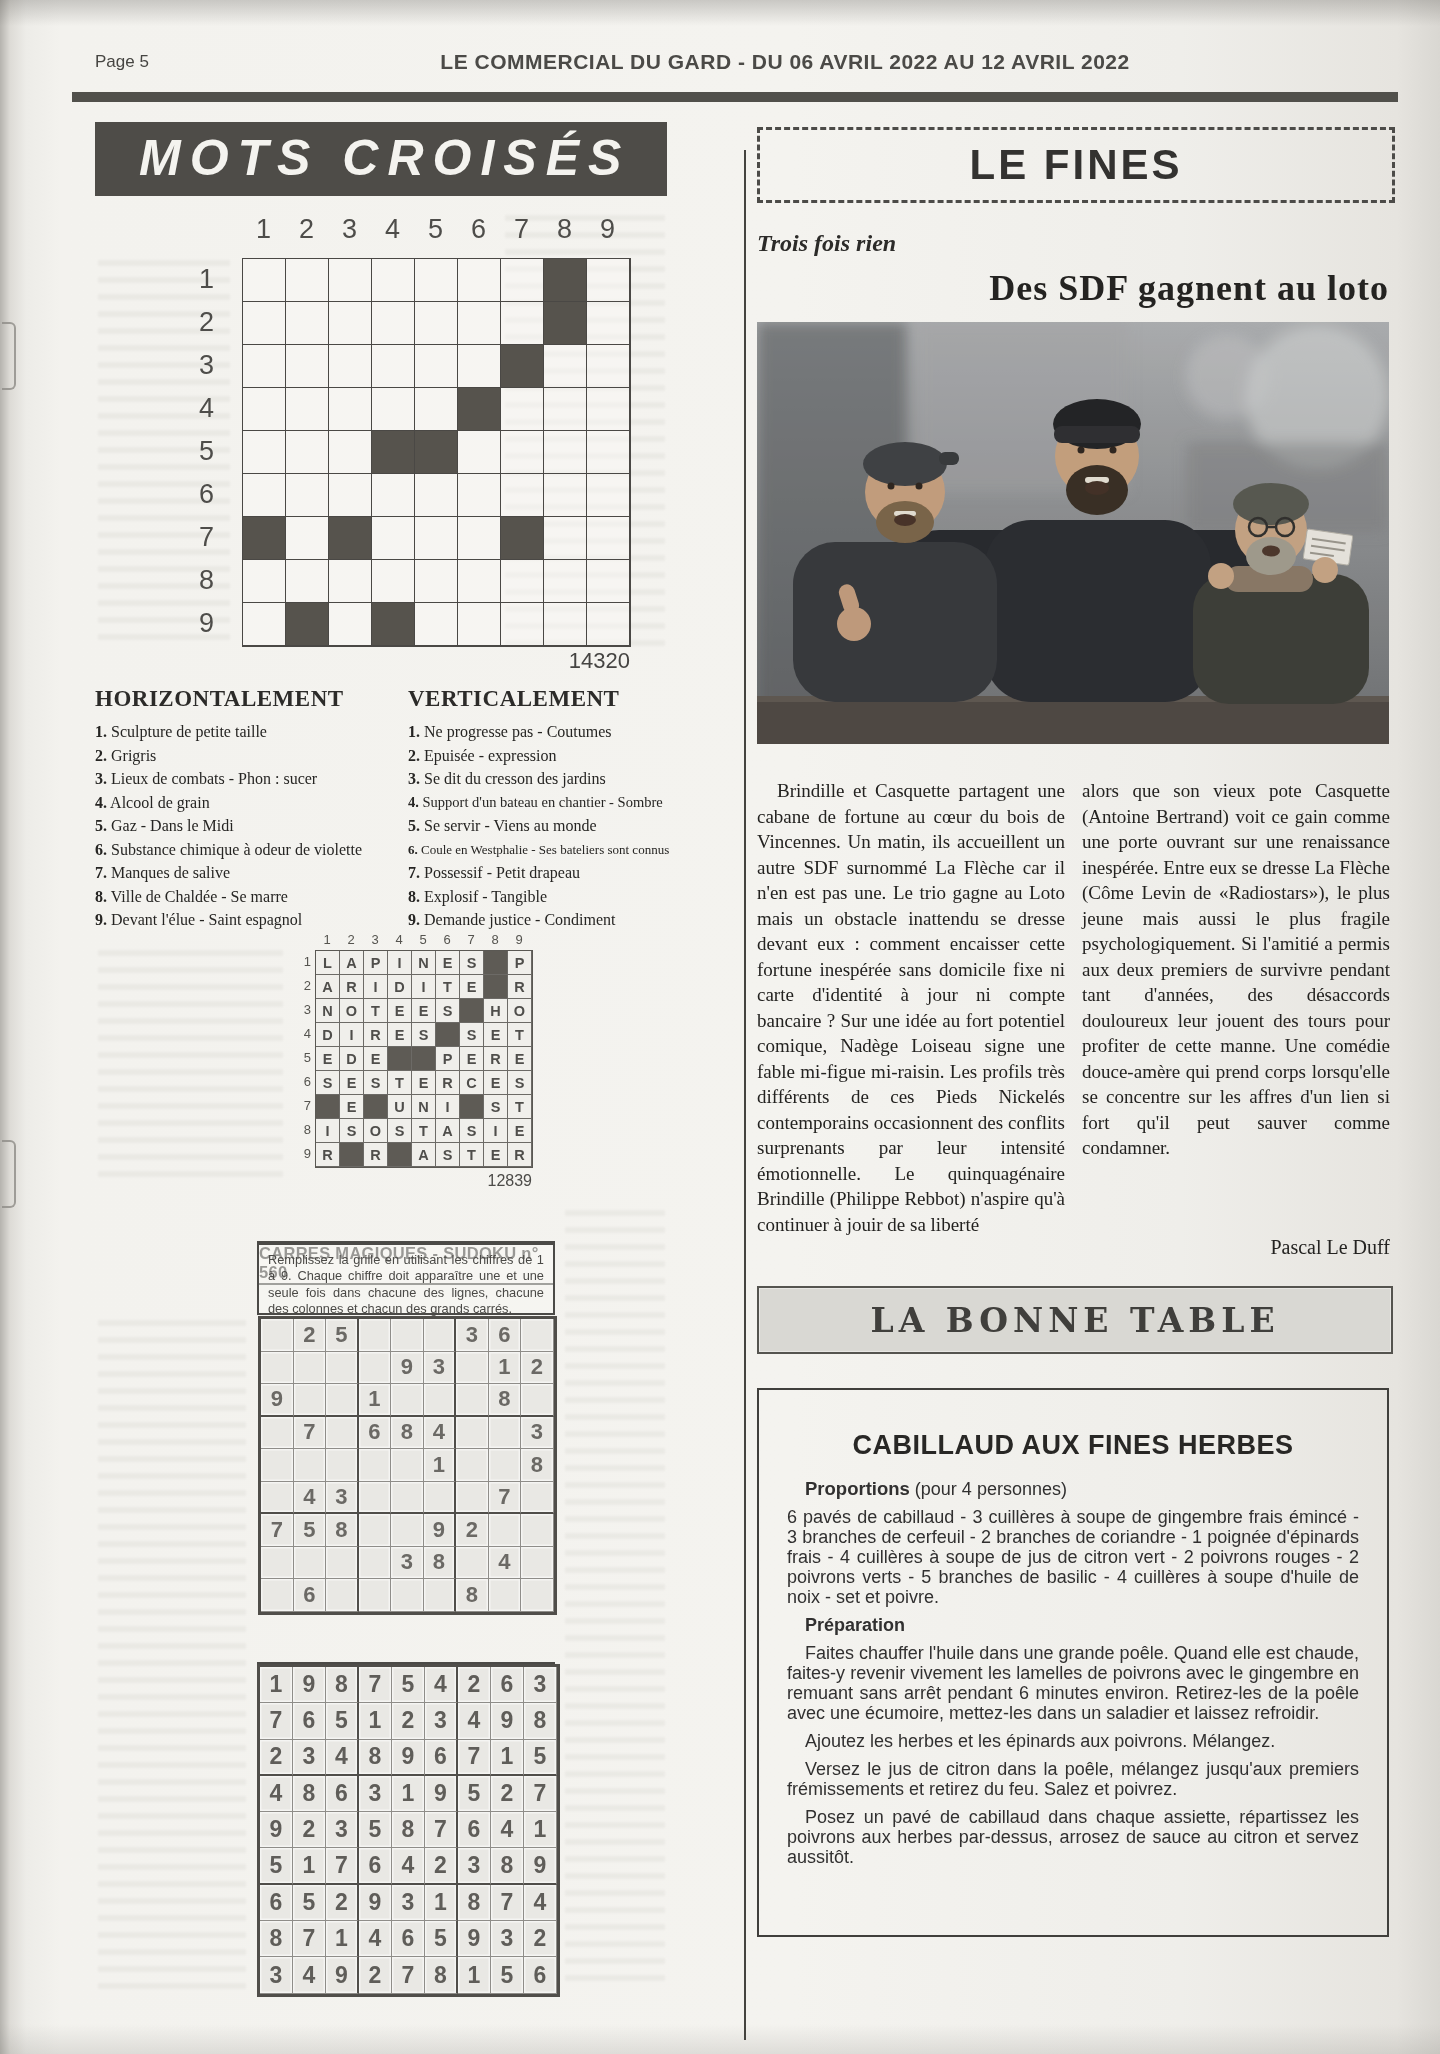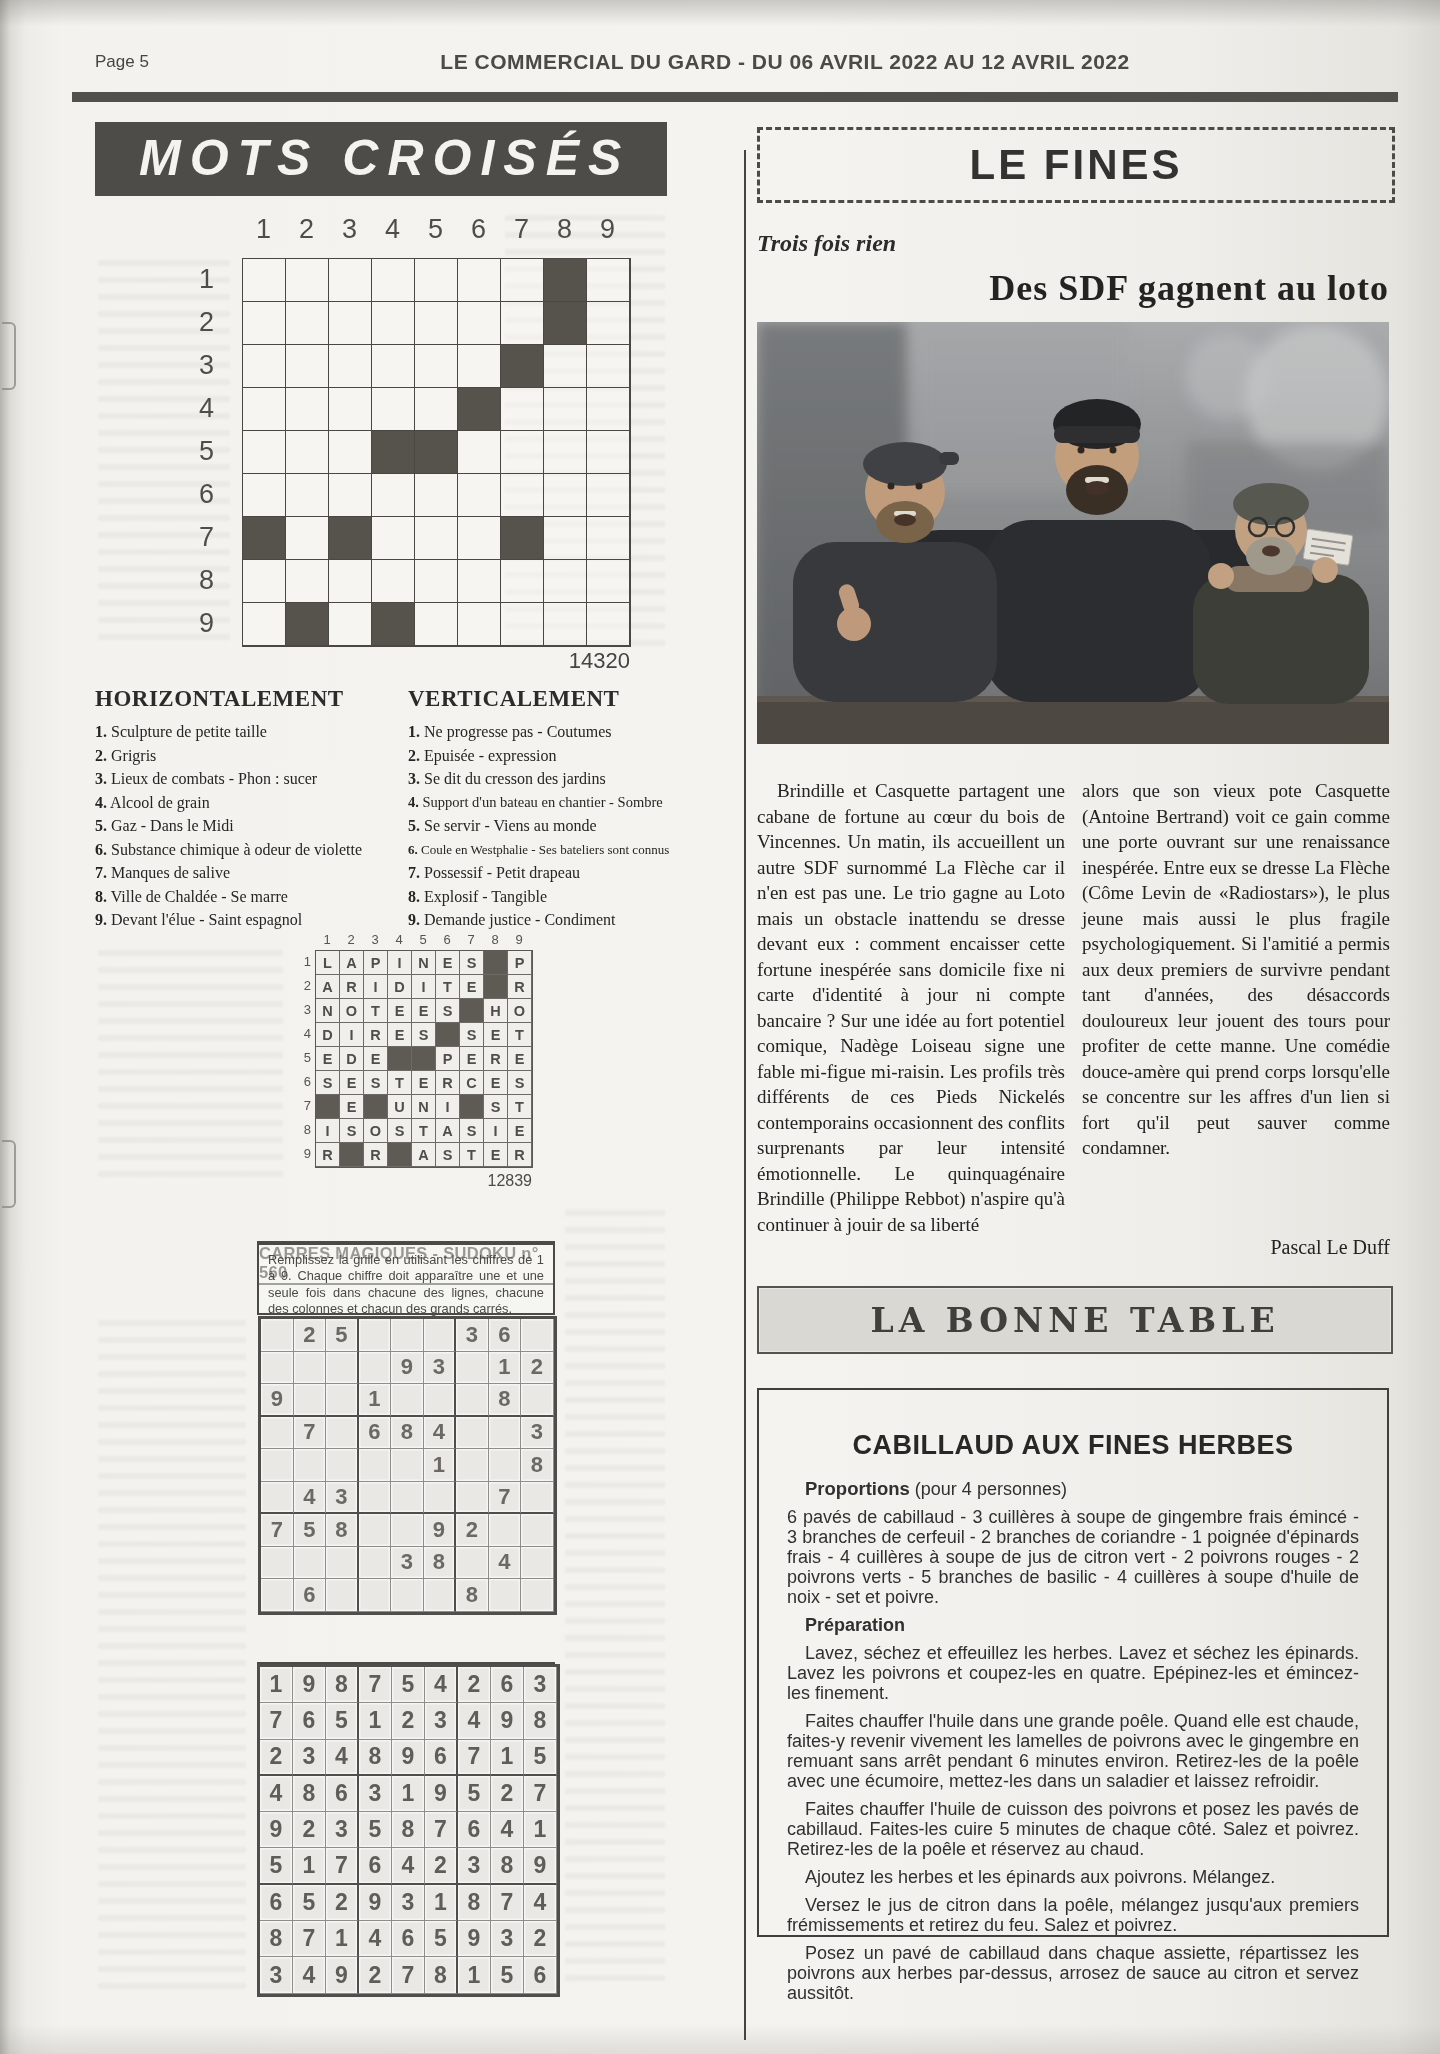--- a/index.html
+++ b/index.html
@@ -630,21 +630,19 @@
 
   <div class="abs table-banner">
     <span>LA BONNE TABLE</span>
   </div>
   <div class="abs recipe-box">
     <div class="recipe-title">CABILLAUD AUX FINES HERBES</div>
     <p class="lead"><b>Proportions</b><span> (pour 4 personnes)</span></p>
     <p>6 pavés de cabillaud - 3 cuillères à soupe de gingembre frais émincé - 3 branches de cerfeuil - 2 branches de coriandre - 1 poignée d'épinards frais - 4 cuillères à soupe de jus de citron vert - 2 poivrons rouges - 2 poivrons verts - 5 branches de basilic - 4 cuillères à soupe d'huile de noix - set et poivre.</p>
     <p class="prep-label">Préparation</p>
     <div id="steps">
-        <p class="step">Lavez, séchez et effeuillez les herbes. Lavez et séchez les épinards. Lavez les poivrons et coupez-les en quatre. Epépinez-les et émincez-les finement.</p>
         <p class="step">Faites chauffer l'huile dans une grande poêle. Quand elle est chaude, faites-y revenir vivement les lamelles de poivrons avec le gingembre en remuant sans arrêt pendant 6 minutes environ. Retirez-les de la poêle avec une écumoire, mettez-les dans un saladier et laissez refroidir.</p>
-        <p class="step">Faites chauffer l'huile de cuisson des poivrons et posez les pavés de cabillaud. Faites-les cuire 5 minutes de chaque côté. Salez et poivrez. Retirez-les de la poêle et réservez au chaud.</p>
         <p class="step">Ajoutez les herbes et les épinards aux poivrons. Mélangez.</p>
         <p class="step">Versez le jus de citron dans la poêle, mélangez jusqu'aux premiers frémissements et retirez du feu. Salez et poivrez.</p>
         <p class="step">Posez un pavé de cabillaud dans chaque assiette, répartissez les poivrons aux herbes par-dessus, arrosez de sauce au citron et servez aussitôt.</p>
       </div>
   </div>
 </div>
 
 </body></html>

